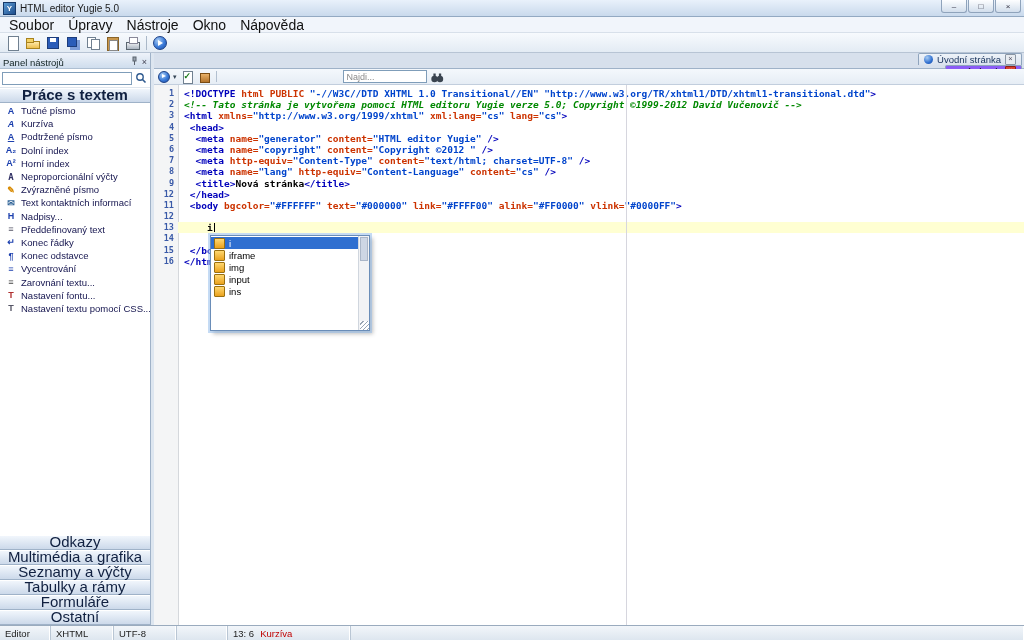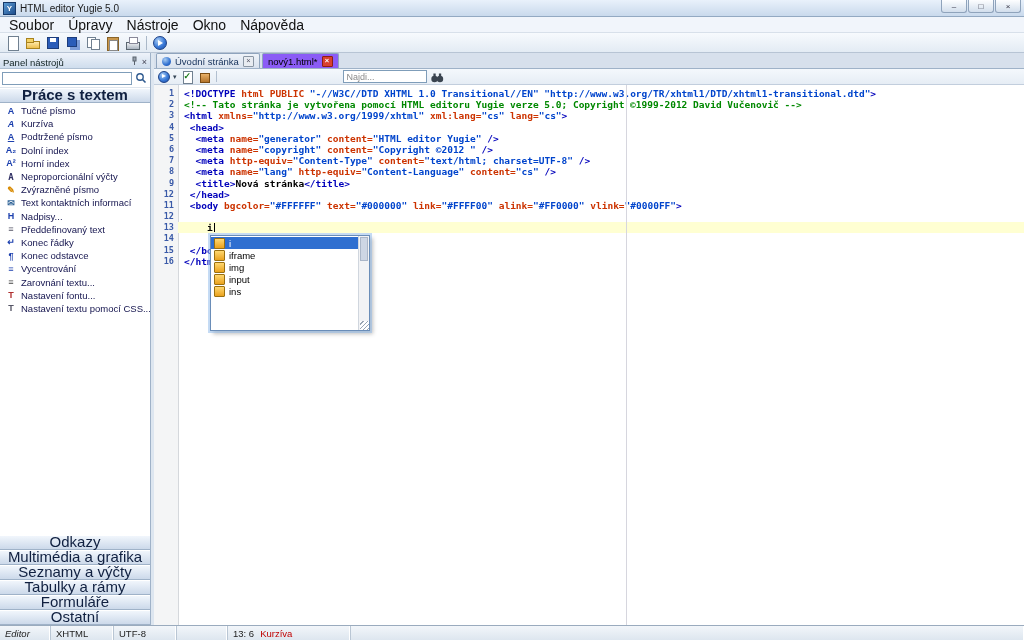--- a/index.html
+++ b/index.html
@@ -51,21 +51,21 @@
   .sb-item{display:flex;align-items:center;height:13.2px;padding-left:5px;gap:4px;font-size:9.5px;color:#14144e;cursor:pointer;white-space:nowrap;}
   .sb-ico{width:12px;text-align:center;font-size:9px;flex:none;}
   .g-bold{font-weight:bold;}
   .g-italic{font-style:italic;font-weight:bold;}
   .g-underline{text-decoration:underline;font-weight:bold;}
   .g-mono{font-family:"DejaVu Sans Mono",monospace;font-weight:bold;}
 
   
   .splitter{width:3px;background:#dde6f0;}
   .editor-col{flex:1;display:flex;flex-direction:column;min-width:0;}
-  .tabrow{height:15px;background:#d7e0ec;border-bottom:1px solid #9fb2c8;display:flex;align-items:flex-end;padding-left:2px;}
+  .tabrow{height:15px;background:#d7e0ec;border-bottom:1px solid #9fb2c8;display:flex;align-items:flex-end;padding-left:2px;flex-direction:column;}
   .tab{display:inline-flex;align-items:center;height:14px;padding:0 5px;margin-right:2px;border:1px solid #8fa4bd;border-bottom:none;border-radius:2px 2px 0 0;background:linear-gradient(#eef3f9,#d9e2ee);font-size:9.5px;gap:4px;color:#15305a;}
   .tab.active{background:#8b5cf6;color:#000;}
   .tab-ico{width:9px;height:9px;border-radius:50%;background:radial-gradient(circle at 35% 30%,#a8ccf2,#2f6fd0 60%,#1a4aa0);flex:none;}
   .tab-close{width:9px;height:9px;line-height:8px;text-align:center;font-size:7.5px;border:1px solid #8a96a4;background:#e8ecf1;color:#556;border-radius:1px;}
   .tab.active .tab-close{background:#d8402e;border-color:#8c1f12;color:#fff;font-weight:bold;}
 
   .minibar{height:15px;background:linear-gradient(#f4f8fc,#e6edf5);border-bottom:1px solid #c2cedd;display:flex;align-items:center;gap:3px;padding:0 4px;}
   .ic-run{width:12px;height:12px;position:relative;display:inline-block;}
   .ic-run::before{content:"";position:absolute;inset:0;border-radius:50%;background:radial-gradient(circle at 35% 30%,#aacdf4,#3a7ad8 55%,#1c4fa8);border:1px solid #1a3f86;}
   .ic-run::after{content:"";position:absolute;left:4px;top:3px;border-left:4px solid #fff;border-top:2.5px solid transparent;border-bottom:2.5px solid transparent;}
@@ -84,38 +84,38 @@
   .gutter-bg{position:absolute;left:0;top:0;bottom:0;width:24px;background:#f4f5f6;border-right:1px solid #d5d8dc;z-index:0;}
   .guide{position:absolute;left:472px;top:0;bottom:0;width:1px;background:#d6d6de;z-index:3;}
   #code-lines{position:relative;z-index:2;padding-top:3px;}
   .code-line{display:flex;height:11.2px;line-height:11.2px;}
   .ln{width:24px;flex:none;text-align:right;padding-right:4px;box-sizing:border-box;color:#3a5aa8;font-size:8.5px;font-weight:bold;}
   .lc{flex:1;white-space:pre;padding-left:6px;font-size:9.5px;font-weight:bold;color:#000;}
   .lc.cur{background:var(--c-current-line-bg,#ffffd2);}
   .sy-t{color:var(--c-tag,#0000bb);}
   .sy-a{color:var(--c-attr,#cc3300);}
   .sy-s{color:var(--c-string,#0044cc);}
-  .sy-c{color:var(--c-comment,#008800);}
+  .sy-c{color:var(--c-comment,#008800);font-style:italic;}
   .sy-p{color:#000;}
   .caret{display:inline-block;width:1px;height:9px;background:#000;margin-left:1px;vertical-align:-1px;}
 
   
   .popup{position:absolute;left:56px;top:150px;width:158px;height:94px;background:#fff;border:1px solid #6a8db8;box-shadow:0 0 0 2px rgba(150,190,235,.55),3px 3px 4px rgba(0,0,0,.25);z-index:10;font-family:"Liberation Sans",sans-serif;}
   #ac-list{margin-right:11px;padding-top:1px;}
   .ac-row{display:flex;align-items:center;height:12px;font-size:9.5px;padding-left:3px;gap:4px;color:#000;}
   .ac-row.sel{background:var(--c-selection-bg,#2f6fd0);color:#fff;}
   .ac-ico{width:9px;height:9px;background:linear-gradient(#ffd870,#eaa21e);border:1px solid #9a7010;border-radius:1px;flex:none;}
   .ac-scroll{position:absolute;right:0;top:0;bottom:0;width:10px;border-left:1px solid #d0d6de;background:#f2f3f5;}
   .ac-scroll::before{content:"";position:absolute;left:1px;right:1px;top:1px;height:22px;background:#cdd6e4;border:1px solid #aab6c8;}
   .ac-grip{position:absolute;right:0;bottom:0;width:9px;height:9px;background:repeating-linear-gradient(135deg,#fff 0 2px,#9aa6b4 2px 3px);}
 
   
   .statusbar{height:14px;display:flex;align-items:stretch;background:linear-gradient(#f2f6fa,#dde6ef);border-top:1px solid #9aabbe;font-size:9.5px;color:#222;}
   .seg{display:flex;align-items:center;padding:0 5px;border-right:1px solid #b9c6d4;box-shadow:inset -1px 0 0 #fff;white-space:nowrap;}
-  .s1{width:40px;font-style:italic;}.s2{width:52px;}.s3{width:52px;}.s4{width:40px;}.s5{width:112px;}
+  .s1{width:40px;}.s2{width:52px;}.s3{width:52px;}.s4{width:40px;}.s5{width:112px;}
   .fill{flex:1;border-right:none;}
   .stylename{color:#c00000;margin-left:6px;}
 </style>
 </head>
 <body>
 
 <div class="win">
 
   <div class="titlebar">
     <span class="appicon">Y</span>

